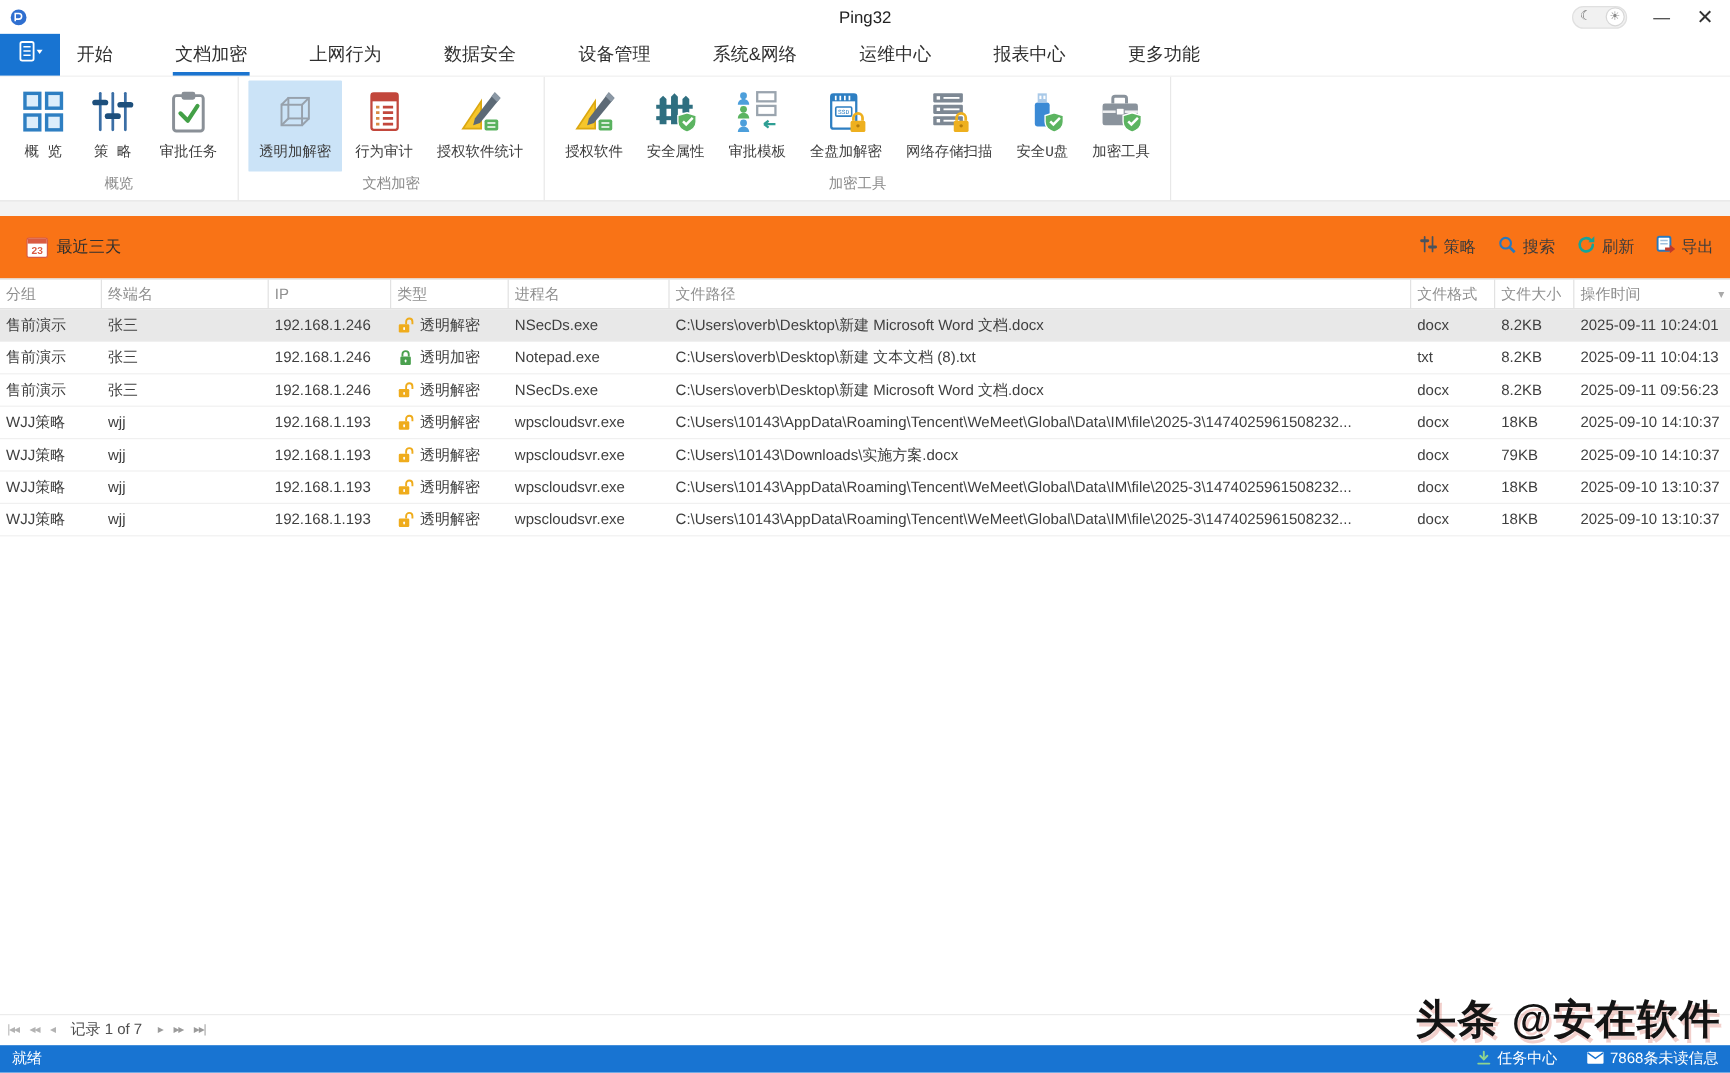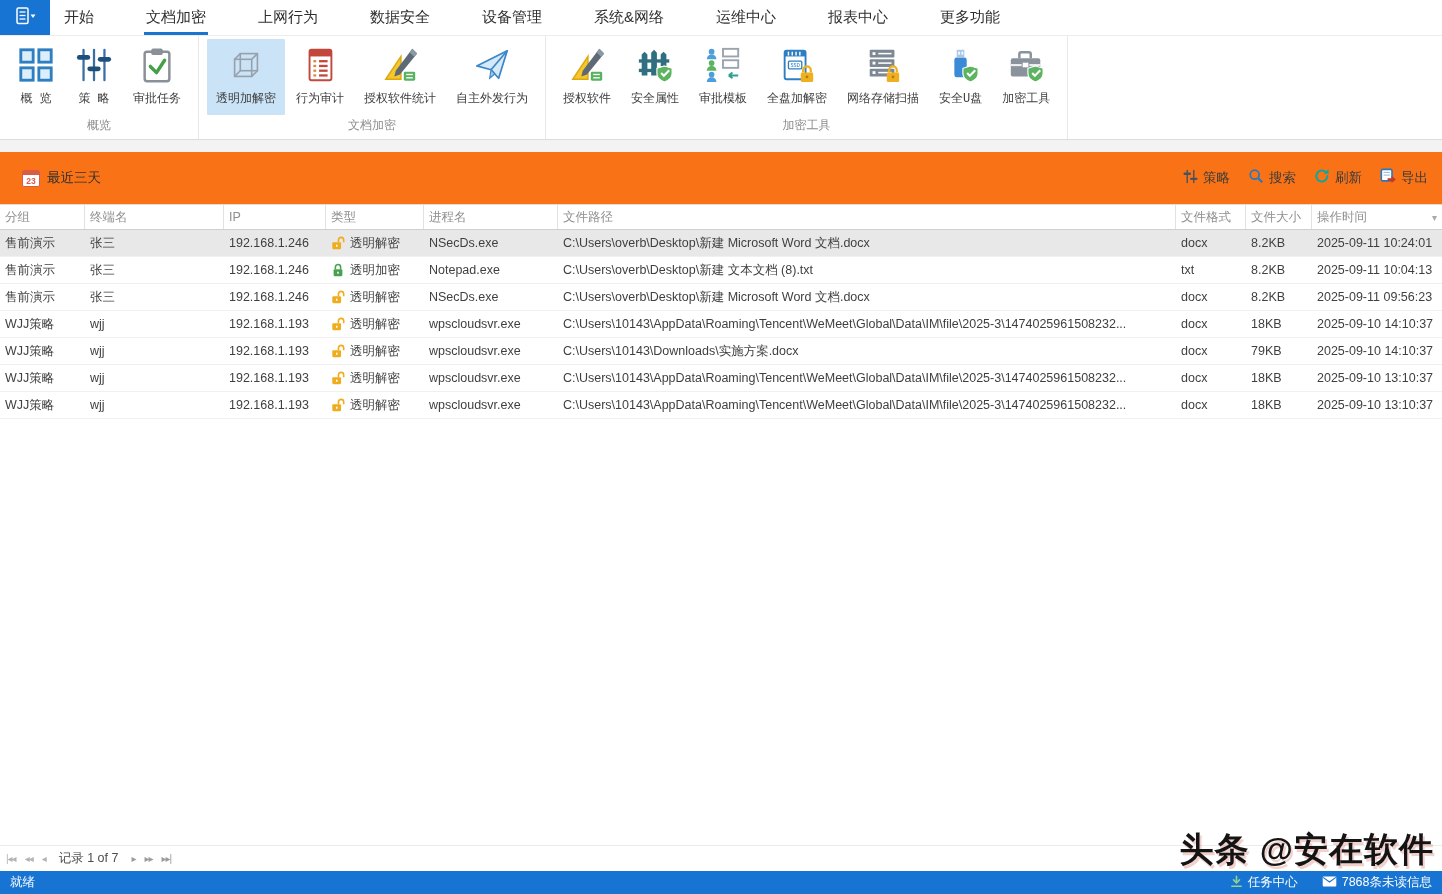--- a/index.html
+++ b/index.html
@@ -80,20 +80,37 @@
 
   
   .watermark { position:absolute; right:8px; bottom:21px; font-size:34px; font-weight:700; color:#141414;
     white-space:nowrap; z-index:40; letter-spacing:1px; text-shadow:2px 3px 0 rgba(209,85,73,0.28); pointer-events:none; }
 </style>
 </head>
 <body>
 
 <div class="window">
 
+  <div class="titlebar">
+    <span class="logo">
+      <svg viewBox="0 0 16 16" width="15" height="15">
+          <circle cx="8" cy="8" r="7" fill="#2f6fd0"></circle>
+          <path d="M5 11.5 V4.5 h3.2 a2.5 2.5 0 0 1 0 5 H5" fill="none" stroke="#fff" stroke-width="1.4"></path>
+        </svg>
+    </span>
+    <span class="wtitle">Ping32</span>
+    <div class="controls">
+      <div class="theme-pill">
+        <span class="moon">☾</span>
+        <span class="knob">☀</span>
+      </div>
+      <span class="cap-btn cap-min">—</span>
+      <span class="cap-btn cap-close">✕</span>
+    </div>
+  </div>
 
   <div class="tabbar">
     <div class="appmenu">
       <span>
         <svg viewBox="0 0 24 18" width="24" height="18">
             <rect x="4" y="1" width="11" height="15.5" rx="1.5" fill="none" stroke="#fff" stroke-width="1.5"></rect>
             <g stroke="#fff" stroke-width="1.3">
               <line x1="6.5" y1="5" x2="12.5" y2="5"></line>
               <line x1="6.5" y1="8.5" x2="12.5" y2="8.5"></line>
               <line x1="6.5" y1="12" x2="12.5" y2="12"></line>
@@ -204,30 +221,20 @@
                 <path d="M33 3 L38 8 L20 30 L14 32 L15.5 26 Z" fill="#5d6a76"></path>
                 <path d="M33 3 L38 8 L35 11.5 L30 6.5 Z" fill="#8b98a5"></path>
                 <rect x="24" y="27" width="12" height="9.5" rx="1.5" fill="#59b25f"></rect>
                 <g stroke="#fff" stroke-width="1.4">
                   <line x1="26.5" y1="30" x2="33.5" y2="30"></line>
                   <line x1="26.5" y1="33.5" x2="33.5" y2="33.5"></line>
                 </g>
               </svg>
             </span>
             <span class="rlabel">授权软件统计</span>
-          </div>
-          <div class="ritem">
-            <span class="ric">
-              <svg viewBox="0 0 40 40" width="38" height="38">
-                <path d="M4 21 L36 5 L27 34 L19 25 Z" fill="#d6e9f8" stroke="#3d86c6" stroke-width="1.8" stroke-linejoin="round"></path>
-                <path d="M19 25 L36 5" stroke="#3d86c6" stroke-width="1.8"></path>
-                <path d="M19 25 L17.5 34 L23 29.5 Z" fill="#9ec7ea" stroke="#3d86c6" stroke-width="1.2"></path>
-              </svg>
-            </span>
-            <span class="rlabel">自主外发行为</span>
           </div>
         </div>
         <div class="rgroup-label">文档加密</div>
       </div>
       <div class="rgroup">
         <div class="rgroup-items">
           <div class="ritem">
             <span class="ric">
               <svg viewBox="0 0 40 40" width="38" height="38">
                 <path d="M5 35 L21 11 L21 35 Z" fill="#f6c62b" stroke="#dca810" stroke-width="1.5"></path>

